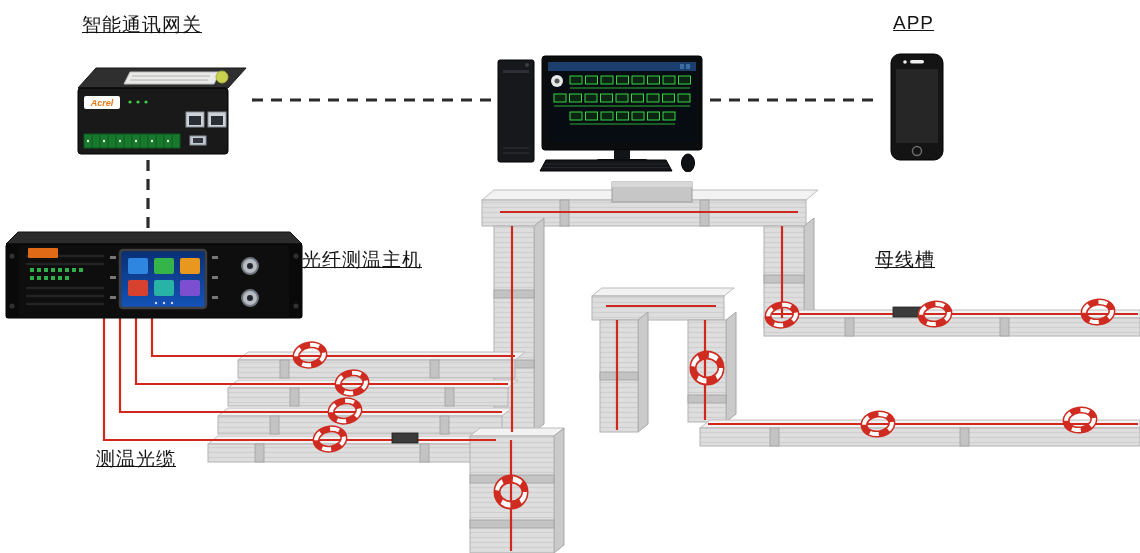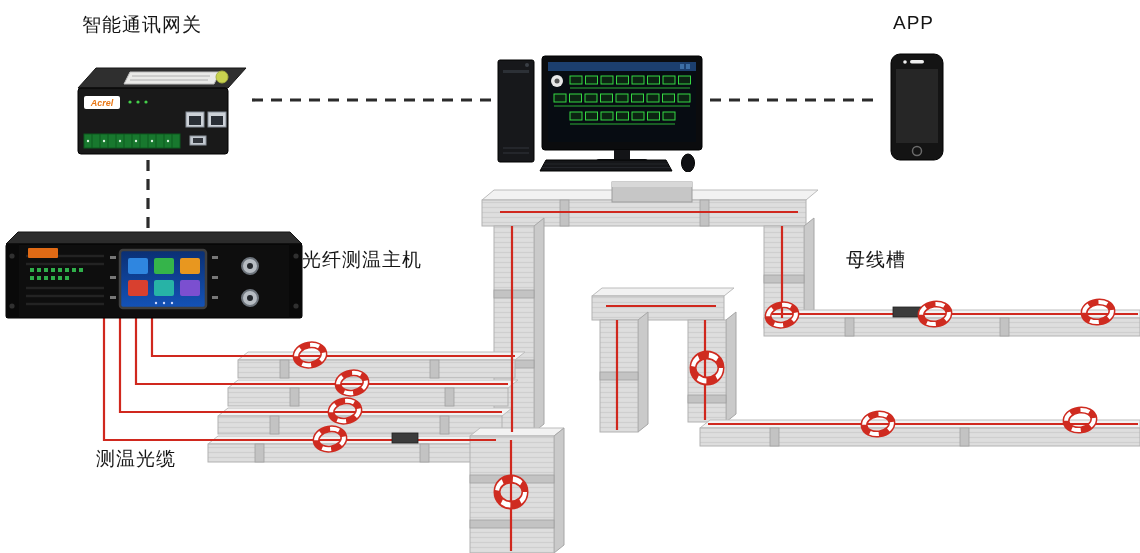--- a/index.html
+++ b/index.html
@@ -5,21 +5,21 @@
   html,body{margin:0;padding:0;background:#fff;}
   .canvas{
     position:relative;width:1140px;height:553px;background:#ffffff;
     overflow:hidden;font-family:"Liberation Sans",sans-serif;
   }
   .layer{position:absolute;left:0;top:0;}
   .device{position:absolute;}
   .device svg{display:block;}
   .lbl{
     position:absolute;font-size:19px;color:#151515;letter-spacing:1px;
-    white-space:nowrap;font-family:"Liberation Sans",sans-serif;
+    white-space:nowrap;font-family:"Liberation Sans",sans-serif;text-decoration:underline;
   }
   
   .duct-top{fill:#f2f2f2;stroke:#bcbcbc;stroke-width:1;}
   .duct-front{fill:url(#ribs);stroke:#b2b2b2;stroke-width:1;}
   .duct-side{fill:#cacaca;stroke:#a6a6a6;stroke-width:1;}
   .joint{fill:#c3c3c3;stroke:#a0a0a0;stroke-width:.8;}
   .jbox{fill:#3b3b3b;stroke:#222222;stroke-width:.8;}
   .jplate{fill:#c6c6c6;stroke:#9c9c9c;stroke-width:1;}
 </style>
 </head>
@@ -333,16 +333,16 @@
         <circle cx="246" cy="46" r="3" fill="#23272c"></circle>
         <circle cx="246" cy="78" r="8" fill="#b6bcc2" stroke="#6d747c" stroke-width="2"></circle>
         <circle cx="246" cy="78" r="3" fill="#23272c"></circle>
       </g>
     </svg>
   </div>
 
   <div class="lbl" style="left:82px;top:12px;">智能通讯网关</div>
   <div class="lbl" style="left:893px;top:12px;text-align:center;">APP</div>
   <div class="lbl" style="left:302px;top:247px;text-align:center;">光纤测温主机</div>
-  <div class="lbl" style="left:846px;top:247px;">母线槽</div>
+  <div class="lbl" style="left:875px;top:247px;">母线槽</div>
   <div class="lbl" style="left:96px;top:446px;text-align:center;">测温光缆</div>
 
 </div>
 
 </body></html>

